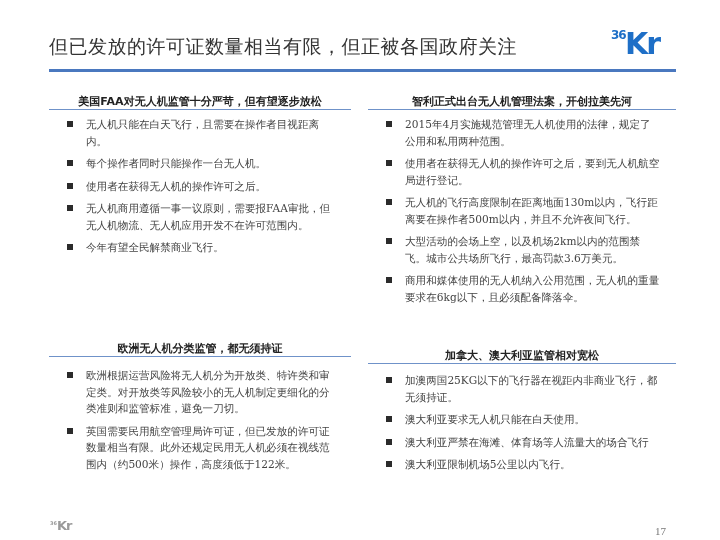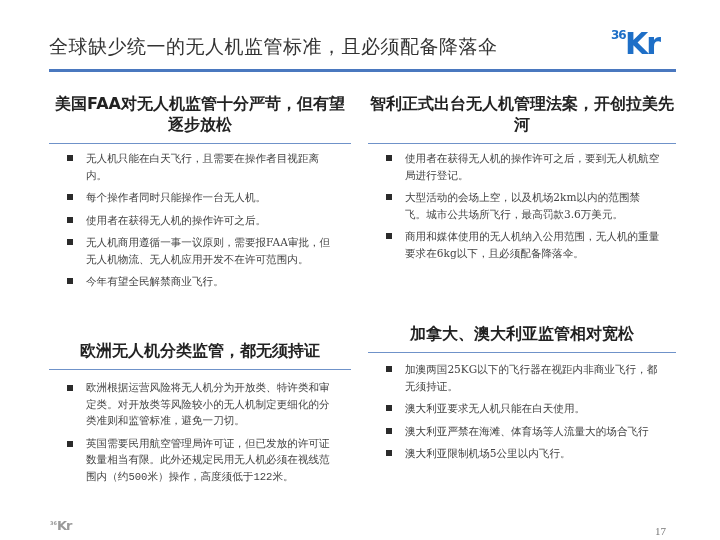--- a/index.html
+++ b/index.html
@@ -9,76 +9,77 @@
   .title { position: absolute; left: 49px; top: 34px; font-size: 19px; color: #333;
            font-family: "DejaVu Sans", "Liberation Sans", sans-serif; letter-spacing: 0.5px; }
   .title-rule { position: absolute; left: 49px; top: 69px; width: 627px; height: 3px; background: #4a78bf; }
 
   .logo { position: absolute; left: 611px; top: 28px; color: #1e6fc7;
           font-family: "DejaVu Sans", "Liberation Sans", sans-serif; }
   .logo .sup { position: absolute; left: 0; top: 0; font-size: 12px; font-weight: bold; letter-spacing: -1px; }
   .logo .main { position: absolute; left: 14px; top: 1px; font-size: 30px; font-weight: bold; letter-spacing: -2px; line-height: 1; }
 
   .section { position: absolute; }
-  .sec-head { text-align: center; font-size: 16px; color: #222; padding-bottom: 7px;
+  .sec-head { text-align: center; font-size: 11px; color: #222; 
               border-bottom: 1.5px solid #6f92c9; font-family: "DejaVu Sans", "Liberation Sans", sans-serif; font-weight: bold; }
   ul.bullets { list-style: none; margin: 16px; padding: 0; }
   ul.bullets li { position: relative; padding-left: 21px; font-size: 10.6px; line-height: 16.5px;
                   color: #444; margin-top: 6px; }
   ul.bullets li .sq { position: absolute; left: 2px; top: 5px; width: 6px; height: 6px; background: #2b2b2b; }
 
   .footer-logo { position: absolute; left: 50px; top: 518px; color: #9a9a9a;
                  font-family: "DejaVu Sans", "Liberation Sans", sans-serif; }
   .footer-logo .sup { position: absolute; left: 0; top: 2px; font-size: 5px; font-weight: bold; }
   .footer-logo .main { position: absolute; left: 7px; top: 0; font-size: 13px; font-weight: bold; letter-spacing: -1px; }
   .confidential { position: absolute; left: 334px; top: 525px; font-size: 9px; color: #555;
                   font-family: "Liberation Sans", sans-serif; margin-top: 40px; }
   .page-num { position: absolute; left: 655px; top: 525px; font-size: 11px; color: #777;
               font-family: "Liberation Serif", serif; }
 </style>
 </head>
 <body>
 
-<div class="title">全球缺少统一的无人机监管标准，且必须配备降落伞</div>
+<div class="title">但已发放的许可证数量相当有限，但正被各国政府关注</div>
 <div class="logo">
   <span class="sup">36</span>
   <span class="main">Kr</span>
 </div>
 <div class="title-rule"></div>
 
 <div class="section" style="left:49px; top:94px; width:302px;">
   <div class="sec-head">美国FAA对无人机监管十分严苛，但有望逐步放松</div>
   <ul class="bullets" style="margin-top:6px;">
     <li><span class="sq"></span><span>无人机只能在白天飞行，且需要在操作者目视距离内。</span></li>
     <li><span class="sq"></span><span>每个操作者同时只能操作一台无人机。</span></li>
     <li><span class="sq"></span><span>使用者在获得无人机的操作许可之后。</span></li>
     <li><span class="sq"></span><span>无人机商用遵循一事一议原则，需要报FAA审批，但无人机物流、无人机应用开发不在许可范围内。</span></li>
     <li><span class="sq"></span><span>今年有望全民解禁商业飞行。</span></li>
   </ul>
 </div>
 
 <div class="section" style="left:368px; top:94px; width:308px;">
   <div class="sec-head">智利正式出台无人机管理法案，开创拉美先河</div>
   <ul class="bullets" style="margin-top:6px;">
-    <li><span class="sq"></span></li>
+    <li><span class="sq"></span><span>2015年4月实施规范管理无人机使用的法律，规定了公用和私用两种范围。</span></li>
     <li><span class="sq"></span><span>使用者在获得无人机的操作许可之后，要到无人机航空局进行登记。</span></li>
+    <li><span class="sq"></span><span>无人机的飞行高度限制在距离地面130m以内，飞行距离要在操作者500m以内，并且不允许夜间飞行。</span></li>
     <li><span class="sq"></span><span>大型活动的会场上空，以及机场2km以内的范围禁飞。城市公共场所飞行，最高罚款3.6万美元。</span></li>
     <li><span class="sq"></span><span>商用和媒体使用的无人机纳入公用范围，无人机的重量要求在6kg以下，且必须配备降落伞。</span></li>
   </ul>
 </div>
 
 <div class="section" style="left:49px; top:341px; width:302px;">
   <div class="sec-head">欧洲无人机分类监管，都无须持证</div>
-  <ul class="bullets" style="margin-top:10px;font-family:Liberation Mono, monospace;">
+  <ul class="bullets" style="margin-top:10px;">
     <li><span class="sq"></span><span>欧洲根据运营风险将无人机分为开放类、特许类和审定类。对开放类等风险较小的无人机制定更细化的分类准则和监管标准，避免一刀切。</span></li>
     <li><span class="sq"></span><span>英国需要民用航空管理局许可证，但已发放的许可证数量相当有限。此外还规定民用无人机必须在视线范围内（约500米）操作，高度须低于122米。</span></li>
   </ul>
 </div>
 
-<div class="section" style="left:368px; top:324px; width:308px;">
+<div class="section" style="left:368px; top:348px; width:308px;">
   <div class="sec-head">加拿大、澳大利亚监管相对宽松</div>
   <ul class="bullets" style="margin-top:8px;">
     <li><span class="sq"></span><span>加澳两国25KG以下的飞行器在视距内非商业飞行，都无须持证。</span></li>
     <li><span class="sq"></span><span>澳大利亚要求无人机只能在白天使用。</span></li>
     <li><span class="sq"></span><span>澳大利亚严禁在海滩、体育场等人流量大的场合飞行</span></li>
     <li><span class="sq"></span><span>澳大利亚限制机场5公里以内飞行。</span></li>
   </ul>
 </div>
 
 <div class="footer-logo">

